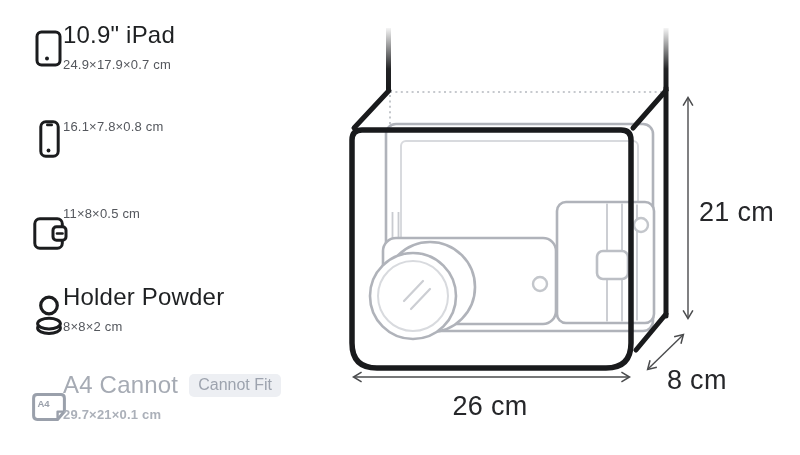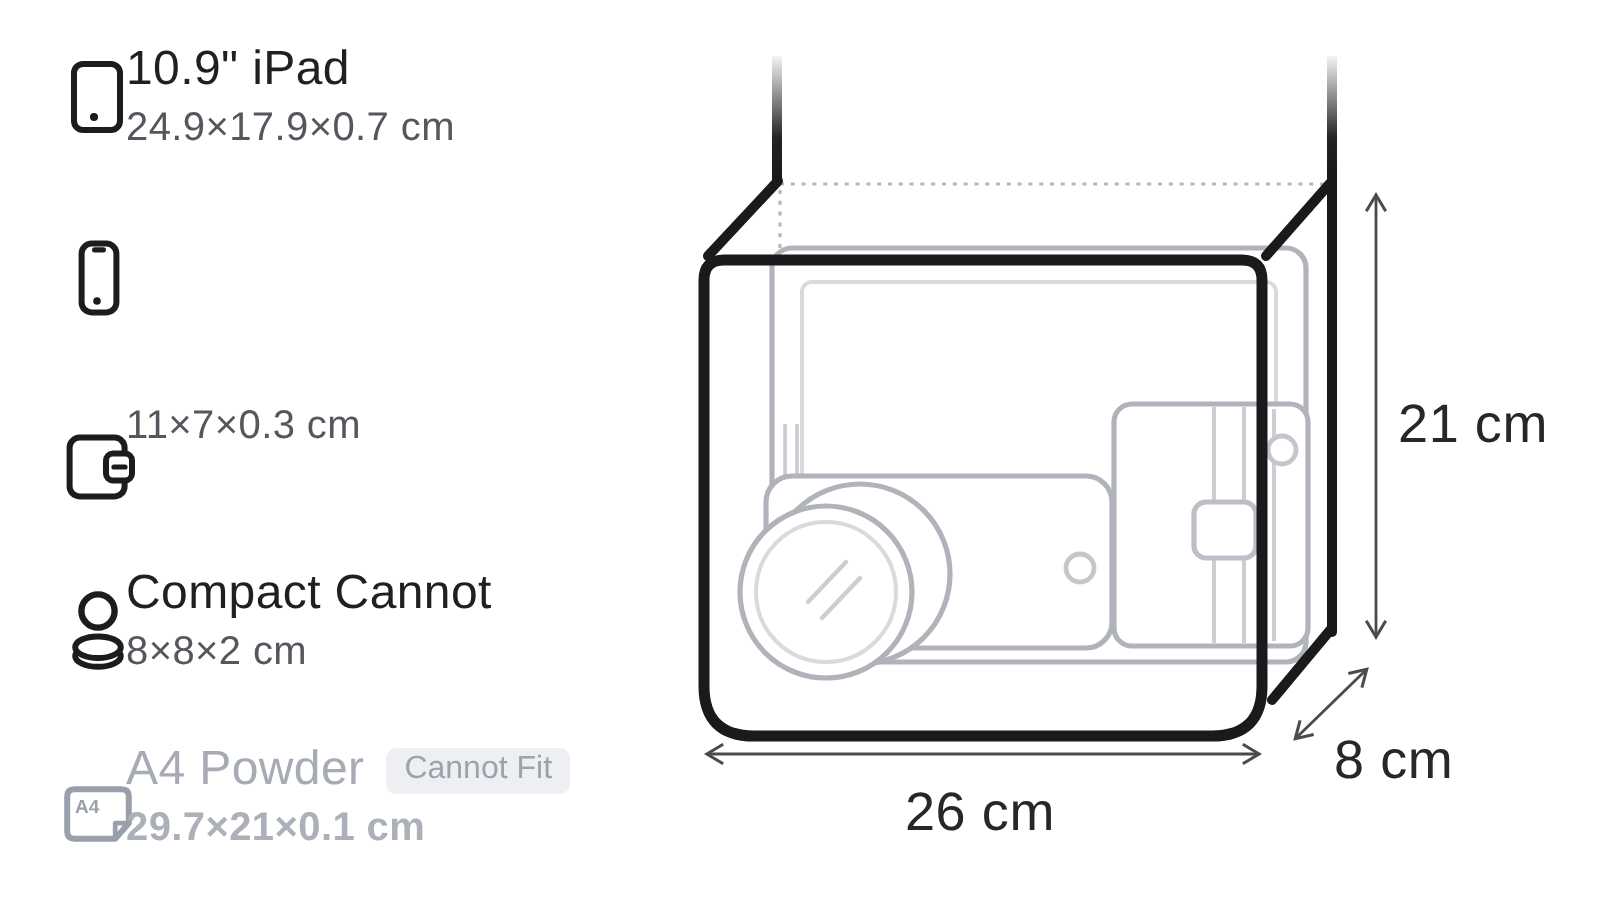--- a/index.html
+++ b/index.html
@@ -22,21 +22,21 @@
   .item .icon-box { position: absolute; padding-left: 22px; }
   .item .text-col { position: absolute; left: 63px; top: 0; }
   .title-row { display: flex; align-items: center; }
   .item-title {
     font-size: 24px; line-height: 26px;
     color: #1e2022; letter-spacing: 0.2px;
     white-space: nowrap;
   }
   .item-dims {
     margin-top: 7px;
-    font-size: 20px; line-height: 19px;
+    font-size: 13px; line-height: 19px;
     color: #54575d; letter-spacing: 0.2px;
     white-space: nowrap;
   }
   .item.disabled .item-title { color: #a6abb4; }
   .item.disabled .item-dims  { color: #abb0b9; font-weight: bold; }
   .badge {
     margin-left: 11px;
     background: #edeff3;
     color: #9da3ae;
     font-size: 16px; line-height: 16px;
@@ -85,63 +85,64 @@
 
     <div class="item row-2">
       <span class="icon-box" style="left:17px; top:10px;">
         <svg width="21" height="38" viewBox="0 0 21 38">
           <rect x="1.8" y="1.8" width="17.4" height="34.4" rx="5" fill="none" stroke="#1b1c1e" stroke-width="3"></rect>
           <rect x="7" y="3.6" width="7" height="2.6" rx="1.3" fill="#1b1c1e"></rect>
           <circle cx="9.5" cy="30.5" r="1.9" fill="#1b1c1e"></circle>
         </svg>
       </span>
       <div class="text-col">
+        <div class="item-dims">16.1×7.8×0.8 cm</div>
       </div>
     </div>
 
     <div class="item row-3">
       <span class="icon-box" style="left:11px; top:20px;">
         <svg width="35" height="33" viewBox="0 0 35 33">
           <rect x="1.8" y="1.8" width="27.5" height="29.4" rx="5" fill="none" stroke="#1b1c1e" stroke-width="3"></rect>
           <rect x="20" y="9.8" width="13" height="13.4" rx="3.5" fill="#ffffff" stroke="#1b1c1e" stroke-width="3"></rect>
           <path d="M24,16.5 h5.5" stroke="#1b1c1e" stroke-width="2.6" stroke-linecap="round"></path>
         </svg>
       </span>
       <div class="text-col">
-        <div class="item-dims">11×7×0.3 cm</div>
+        <div class="item-dims">11×8×0.5 cm</div>
       </div>
     </div>
 
     <div class="item row-4">
       <span class="icon-box" style="left:13px; top:11px;">
         <svg width="28" height="43" viewBox="0 0 28 43">
           <circle cx="14" cy="10.5" r="8.3" fill="none" stroke="#1b1c1e" stroke-width="3.2"></circle>
           <ellipse cx="14" cy="33" rx="11.4" ry="5.4" fill="#ffffff" stroke="#1b1c1e" stroke-width="3"></ellipse>
           <ellipse cx="14" cy="28.6" rx="11.4" ry="5.4" fill="#ffffff" stroke="#1b1c1e" stroke-width="3"></ellipse>
         </svg>
       </span>
       <div class="text-col">
         <div class="title-row">
-          <span class="item-title">Compact Cannot</span>
+          <span class="item-title">Holder Powder</span>
         </div>
         <div class="item-dims">8×8×2 cm</div>
       </div>
     </div>
 
     <div class="item row-5 disabled">
       <span class="icon-box" style="left:10px; top:21px;">
         <svg width="34" height="28" viewBox="0 0 34 28">
           <path d="M5.2,1.6 H28.8 Q32.4,1.6 32.4,5.2 V18.6 L25.6,26.4 H5.2 Q1.6,26.4 1.6,22.8 V5.2 Q1.6,1.6 5.2,1.6 Z" fill="none" stroke="#9aa0ab" stroke-width="3" stroke-linejoin="round"></path>
           <path d="M32.4,18.6 L25.6,18.6 L25.6,26.4" fill="none" stroke="#9aa0ab" stroke-width="2.4" stroke-linejoin="round"></path>
           <text x="5.5" y="13.5" font-size="9.5" font-weight="bold" fill="#9aa0ab" font-family="Liberation Sans, sans-serif">A4</text>
         </svg>
       </span>
       <div class="text-col">
         <div class="title-row">
-          <span class="item-title">A4 Powder</span>
+          <span class="item-title">A4 Cannot</span>
           <span class="badge">Cannot Fit</span>
         </div>
         <div class="item-dims">29.7×21×0.1 cm</div>
       </div>
     </div>
 
   </div>
 
   <svg class="diagram-svg" viewBox="340 0 460 455">
     <defs>

